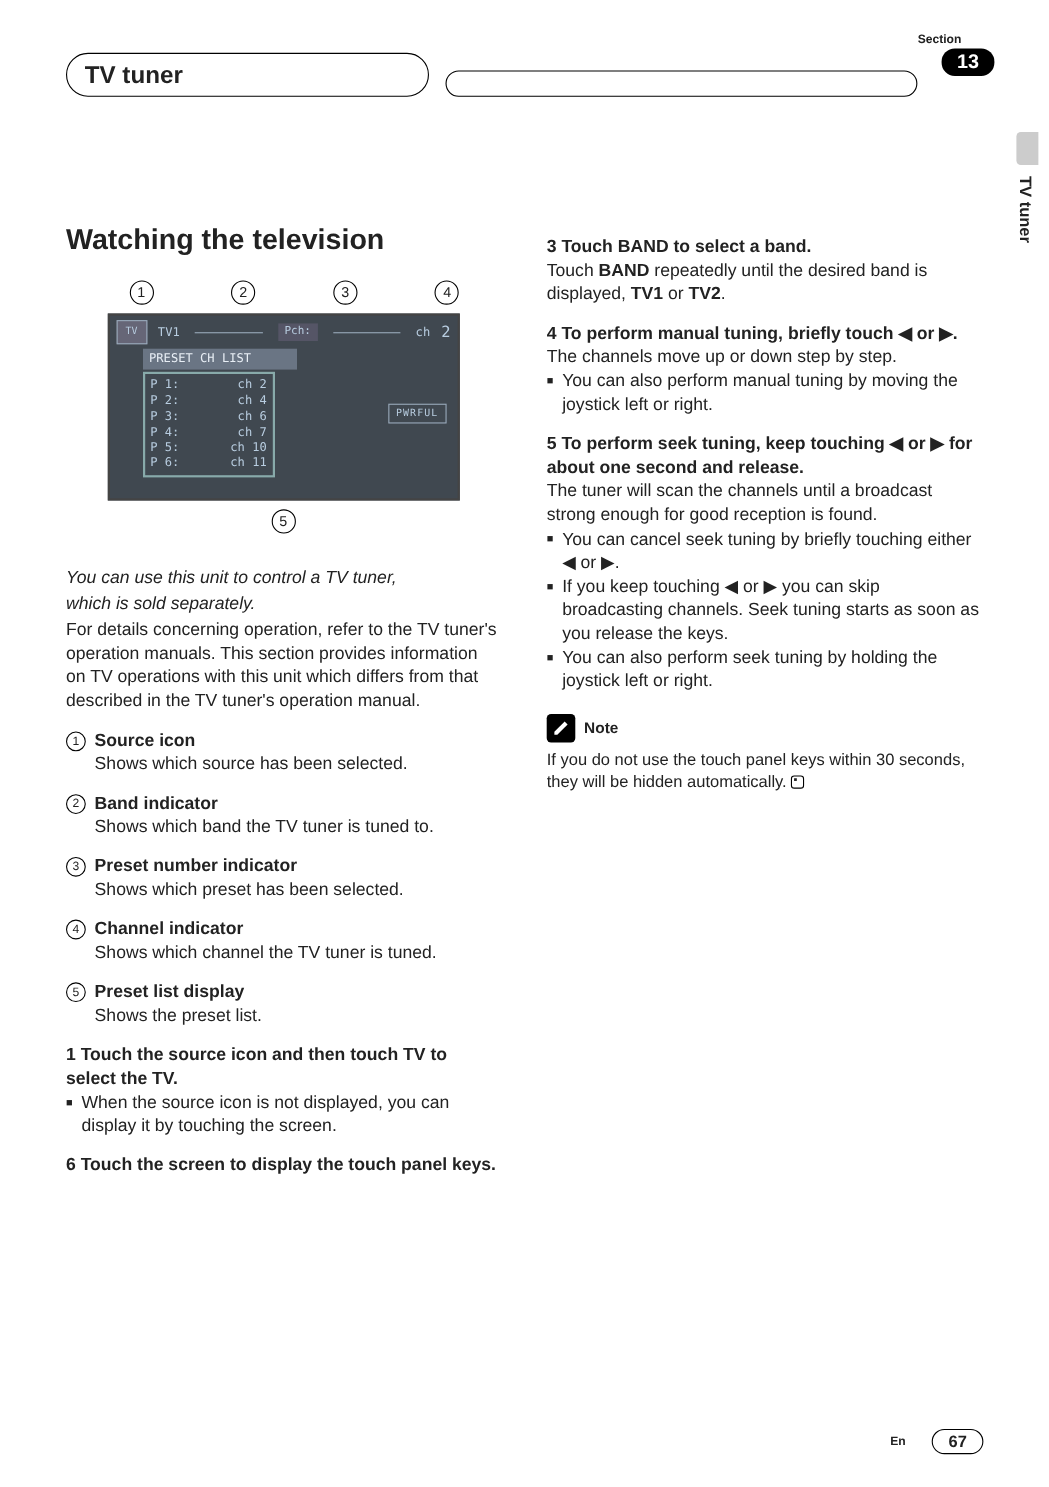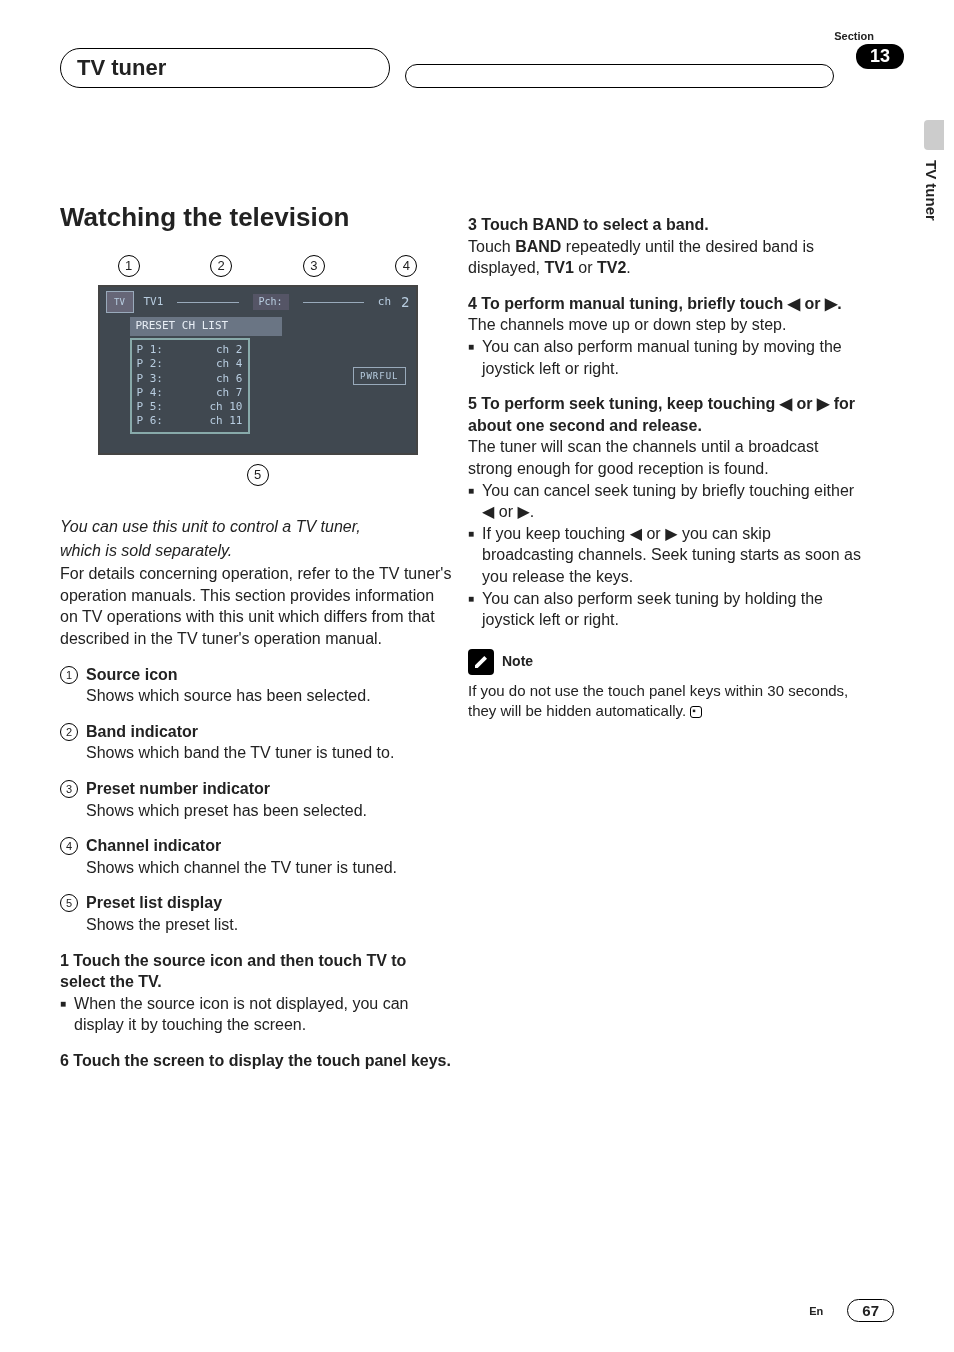--- a/index.html
+++ b/index.html
@@ -49,21 +49,21 @@
   }
   .vertical-title {
     position: absolute;
     right: 14px; top: 160px;
     writing-mode: vertical-rl;
     font-weight: bold;
     font-size: 15px;
   }
   .content {
     display: flex;
-    gap: 13px;
+    gap: 42px;
     margin-top: 110px;
   }
   .col { width: 395px; font-size: 16px; line-height: 1.35; }
   h1 { font-size: 26px; font-weight: 900; margin-bottom: 20px; }
   .diagram-frame {
     position: relative;
     margin: 0 auto 30px auto;
     width: 340px;
   }
   .callout-row {
@@ -93,21 +93,21 @@
   .topbar { display:flex; align-items:center; gap:10px; padding:4px 6px; }
   .src-icon { width:28px; height:22px; background:#667; border:1px solid #9ab; display:flex; align-items:center; justify-content:center; font-size:9px;}
   .src-icon::after{content:"TV";}
   .band-lbl { font-size:11px; }
   .band-underline{ border-bottom:1px solid #9ab; flex:1; margin:0 4px;}
   .pch { background:#556; padding:1px 6px; font-size:10px;}
   .ch-lbl{ margin-left:auto; font-size:11px;}
   .chval{ font-size:14px;}
   .preset-hdr{
     background:#6a7584; color:#e8eef5;
-    padding:2px 6px; font-size:11px; width:152px; margin-left:30px;
+    padding:2px 6px; font-size:11px; width:140px; margin-left:30px;
   }
   .preset-box{
     border:2px solid #8aa; width:120px; margin-left:30px; margin-top:2px;
     padding:3px 5px;
   }
   .preset-box div{ display:flex; justify-content:space-between; font-size:11px; line-height:1.3;}
   .pwrful{
     position:absolute; right:10px; top:80px;
     border:1px solid #9ab; padding:2px 6px; font-size:9px; letter-spacing:1px;
   }

